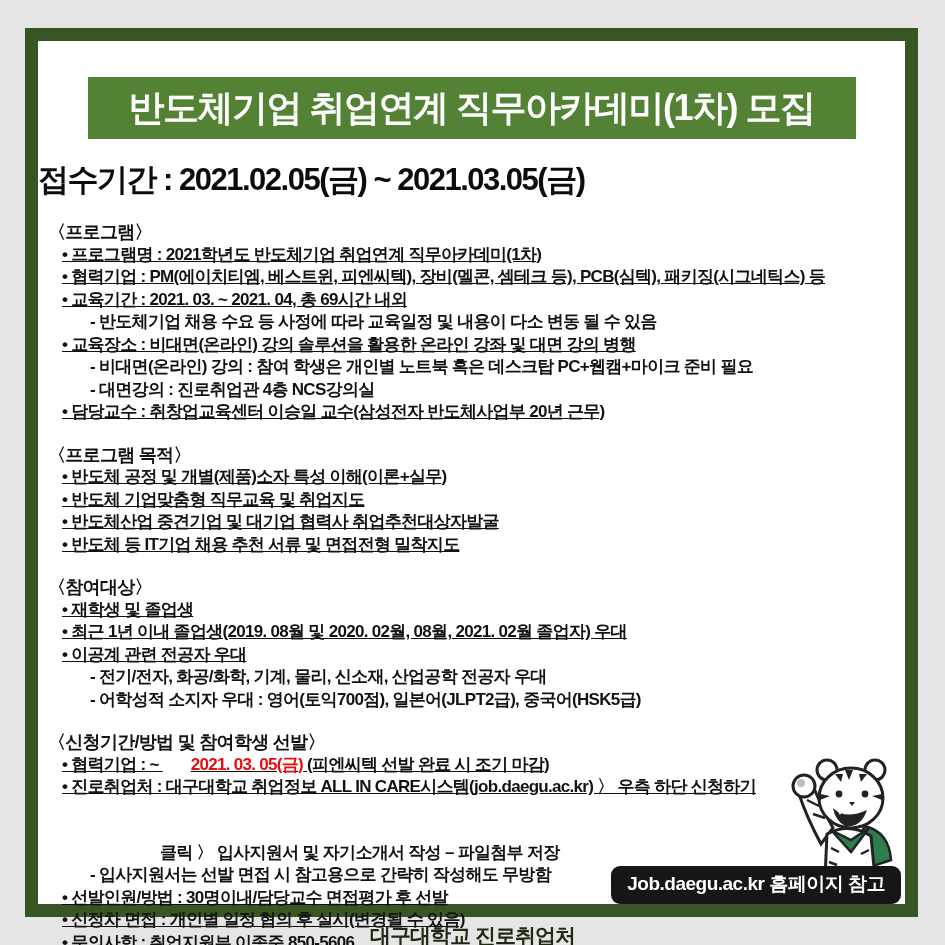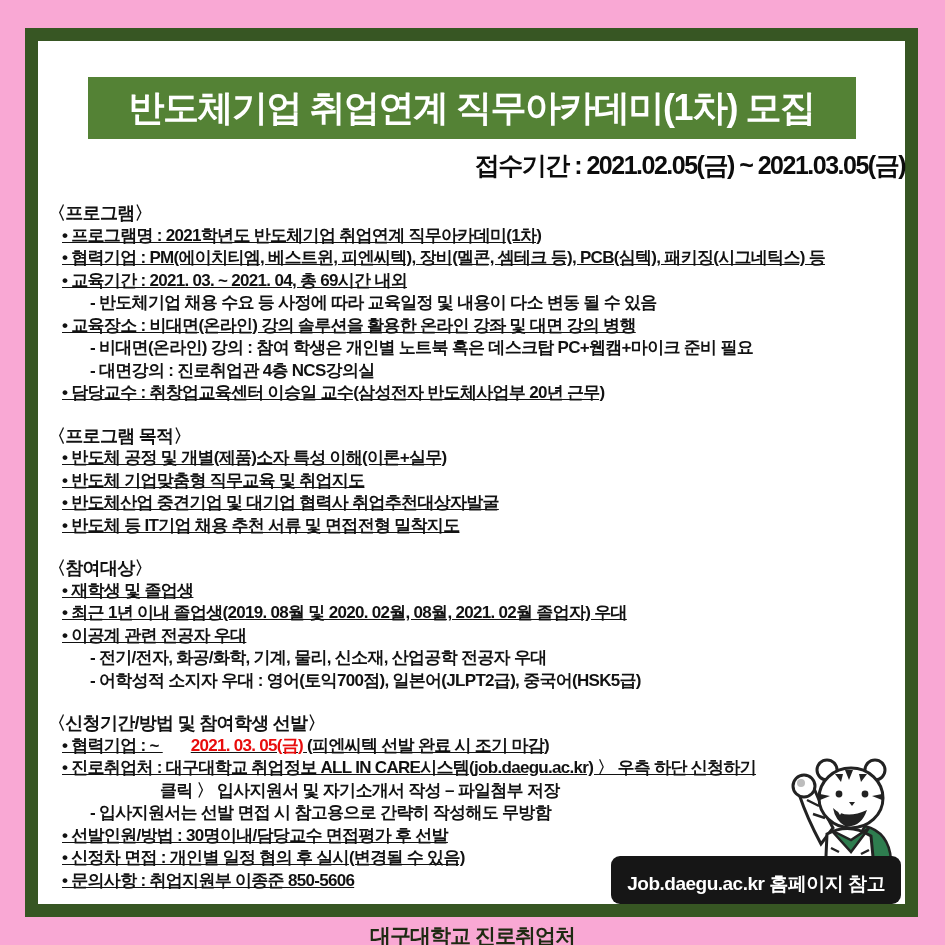--- a/index.html
+++ b/index.html
@@ -1,35 +1,35 @@
 <!DOCTYPE html>
 <html><head>
 <meta charset="utf-8">
 <style>
   html,body{margin:0;padding:0;}
   body{font-family:"Liberation Sans","DejaVu Sans",sans-serif;}
-  .poster{position:relative;width:945px;height:945px;background:#f9a8d4;overflow:hidden;}
+  .poster{position:relative;width:945px;height:945px;background:#e5e5e5;overflow:hidden;}
   .card{position:absolute;left:25px;top:28px;right:27px;bottom:28px;
         border:13px solid #375623;background:#ffffff;box-sizing:border-box;}
   .banner{margin:36px auto 0;width:768px;height:62px;background:#548235;
           display:flex;align-items:center;justify-content:center;}
   .banner span{color:#ffffff;font-size:36px;font-weight:bold;letter-spacing:-1.5px;white-space:nowrap;}
-  .subtitle{margin-top:10px;text-align:right;font-size:25px;font-weight:bold;
+  .subtitle{margin-top:20px;text-align:left;font-size:31px;font-weight:bold;
             color:#0c0c0c;letter-spacing:-1.5px;white-space:nowrap;}
   .content{margin:20px 0 0 10px;color:#121212;font-weight:bold;font-size:17px;letter-spacing:-0.7px;}
   .content section{margin-top:20px;}
   .content section:first-child{margin-top:16px;}
   .hd{line-height:22.5px;white-space:nowrap;font-size:18px;}
   .ln{line-height:22.5px;white-space:nowrap;}
   .b{padding-left:14px;text-decoration:underline;}
   .s{padding-left:42px;}
-  .c{padding-left:112px;}
+  .c{padding-left:112px;margin-top:43px;}
   .red{color:#e80c0c;margin-left:28px;}
   .badge{position:absolute;right:4px;bottom:0px;z-index:3;background:#161616;color:#ffffff;
-         font-weight:bold;font-size:19px;letter-spacing:-0.5px;padding:15px 16px 7px;border-radius:9px;}
+         font-weight:bold;font-size:19px;letter-spacing:-0.5px;padding:5px 16px 7px;border-radius:9px;}
   .tiger{position:absolute;right:-4px;bottom:26px;width:122px;height:130px;z-index:2;}
   .footer{position:absolute;left:0;right:0;bottom:0;height:28px;display:flex;
           align-items:center;justify-content:center;gap:7px;flex-direction:column;}
   .footer .org{color:#1e2a12;font-weight:bold;font-size:21px;letter-spacing:-1px;}
   .emblem{width:30px;height:30px;margin-bottom:2px;}
 </style>
 </head>
 <body>
 
 <div class="poster">

